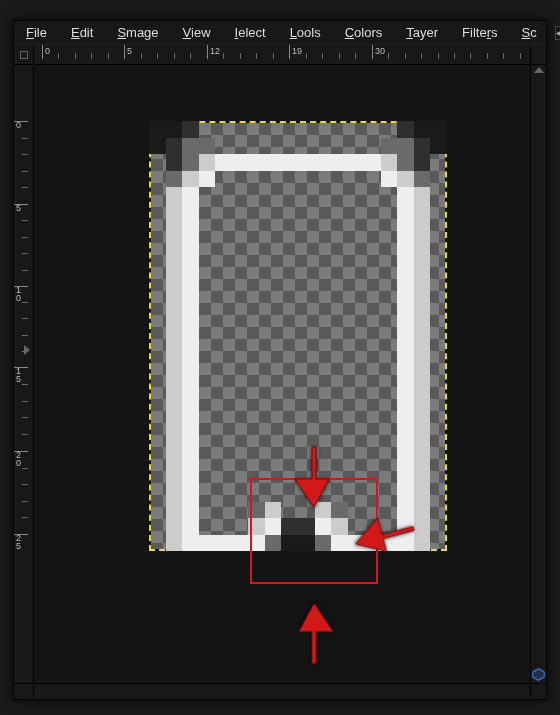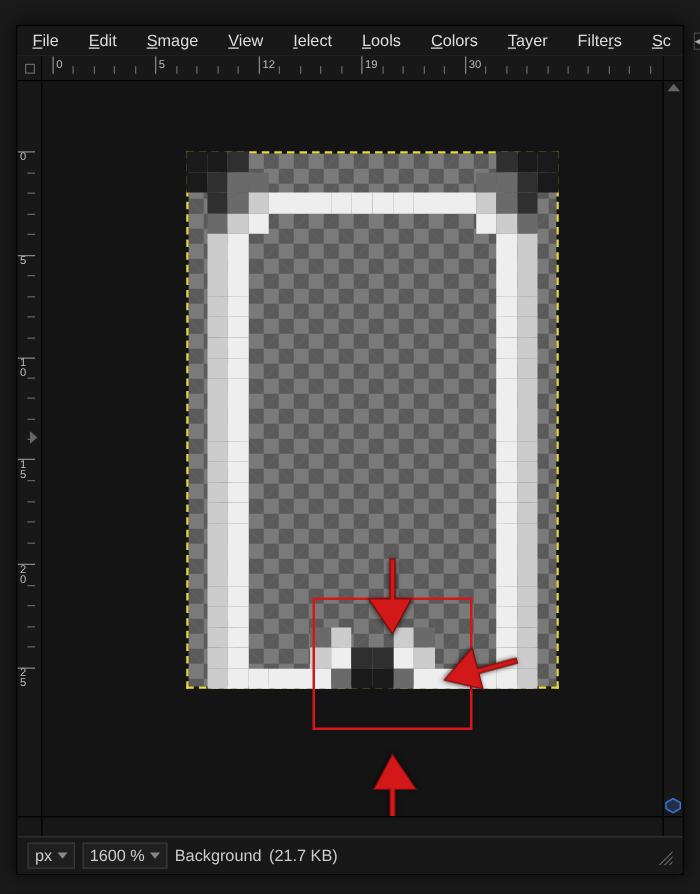--- a/index.html
+++ b/index.html
@@ -537,29 +537,14 @@
       </div>
     </div>
   </div>
 
   <div class="bottom-spacer">
     <div class="sp-left"></div>
     <div class="sp-mid"></div>
     <div class="sp-right"></div>
   </div>
 
-  <div class="status-bar">
-    <div class="combo">
-      <span class="status-field">px</span>
-      <span class="caret"></span>
-    </div>
-    <div class="combo">
-      <span class="status-field">1600 %</span>
-      <span class="caret"></span>
-    </div>
-    <span class="status-field">Background</span>
-    <span class="status-field">(21.7 KB)</span>
-    <div class="status-right">
-      <div class="resize-grip"></div>
-    </div>
-  </div>
 
 </div>
 
 </body></html>

